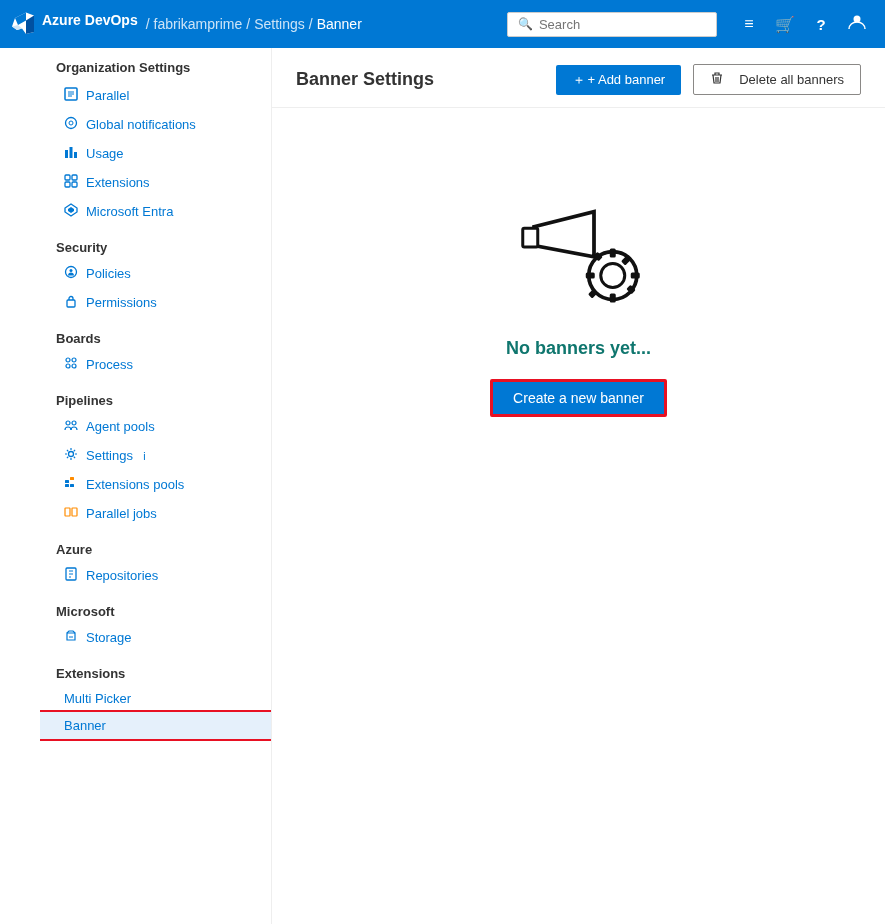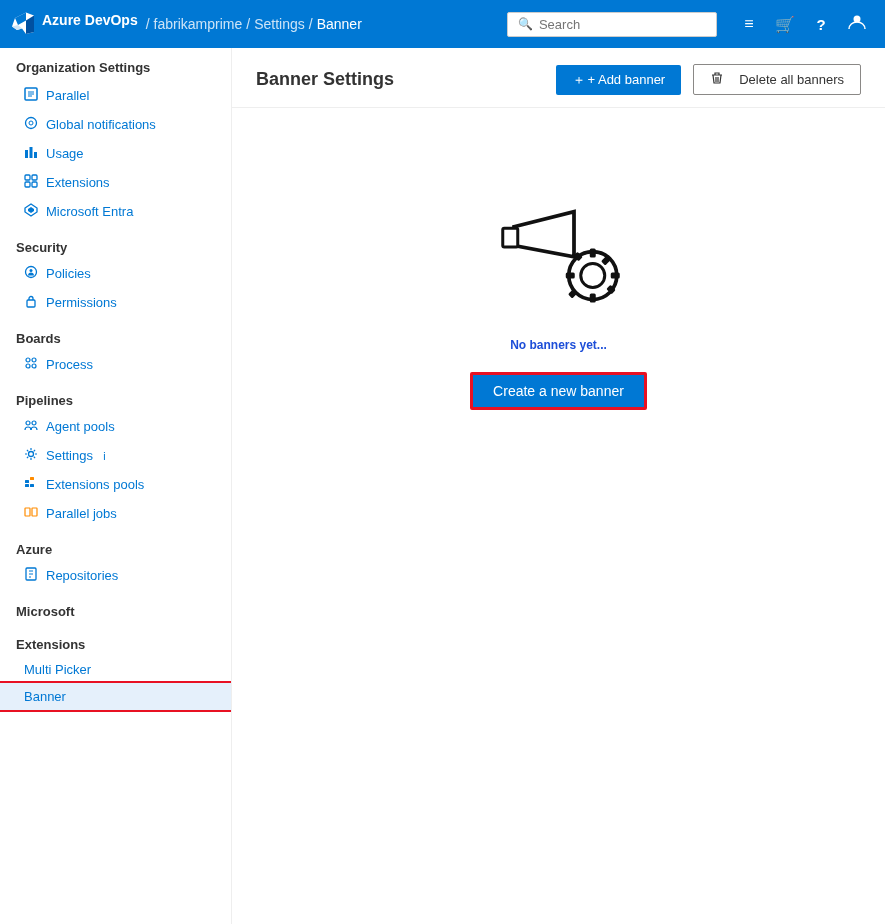--- a/index.html
+++ b/index.html
@@ -21,21 +21,21 @@
     }
     .topbar-search input { border: none; outline: none; font-size: 13px; width: 100%; background: transparent; color: #333; }
     .topbar-icons { display: flex; align-items: center; gap: 4px; margin-left: 8px; }
     .topbar-icon-btn {
       background: none; border: none; cursor: pointer; color: #fff;
       width: 32px; height: 32px; display: flex; align-items: center; justify-content: center;
       border-radius: 2px; font-size: 16px;
     }
 
     
-    .main-layout { display: flex; flex: 1; overflow: hidden; }
+    .main-layout { display: flex; flex: 1; overflow: hidden; padding-left: 40px; }
 
     
     .sidebar {
       width: 232px; background: #fff; border-right: 1px solid #eee;
       overflow-y: auto; flex-shrink: 0; padding-bottom: 16px;
     }
     .sidebar-section-title {
       font-size: 11px; font-weight: 700; color: #333; padding: 14px 16px 4px 16px;
       text-transform: none; font-size: 13px;
     }
@@ -65,21 +65,21 @@
       background: #fff; color: #333; border: 1px solid #8a8886; border-radius: 2px;
       padding: 6px 16px; font-size: 13px; cursor: pointer; display: flex; align-items: center; gap: 15px;
     }
 
     
     .empty-state {
       display: flex; flex-direction: column; align-items: center; justify-content: center;
       padding: 80px 24px 24px 24px; gap: 20px;
     }
     .empty-icon { width: 150px; height: 130px; }
-    .empty-title { font-size: 12px; font-weight: 700; color: #1d4ed8; }
+    .empty-title { font-size: 18px; font-weight: 700; color: #0f766e; }
     .create-banner-btn {
       background: #0078d4; color: #fff; border: 3px solid #e81123;
       border-radius: 2px; padding: 8px 20px; font-size: 14px; cursor: pointer;
       font-weight: 400;
     }
 
     
     .sidebar-item.active-selected {
       outline: 2px solid #e81123;
       background: #e5f0fb;
@@ -278,20 +278,32 @@
           <svg width="14" height="14" viewBox="0 0 14 14" fill="none">
               <rect x="2" y="1" width="10" height="12" rx="1" stroke="#0078d4" stroke-width="1.3" fill="none"></rect>
               <path d="M5 4h4M5 7h4M5 10h2" stroke="#0078d4" stroke-width="1"></path>
             </svg>
         </span>
         <span class="item-label">Repositories</span>
       </div>
     </div>
 
     <div class="sidebar-section-title">Microsoft</div>
+    <div>
+      <div class="sidebar-item">
+        <span class="item-icon">
+          <svg width="14" height="14" viewBox="0 0 14 14" fill="none">
+              <path d="M3 4h8v7H3z" stroke="#0078d4" stroke-width="1.2" fill="none"></path>
+              <path d="M3 4l2-2h4l2 2" stroke="#0078d4" stroke-width="1.2" fill="none"></path>
+              <path d="M5 8h4" stroke="#0078d4" stroke-width="1"></path>
+            </svg>
+        </span>
+        <span class="item-label">Storage</span>
+      </div>
+    </div>
 
     <div class="sidebar-section-title">Extensions</div>
     <div>
       <div class="sidebar-item">
         <span class="item-label" style="padding-left:0">Multi Picker</span>
       </div>
       <div class="sidebar-item active-selected" style="outline:2px solid #e81123;background:#e5f0fb;border-left:none;padding-left:24px;">
         <span class="item-label" style="padding-left:0">Banner</span>
       </div>
     </div>

